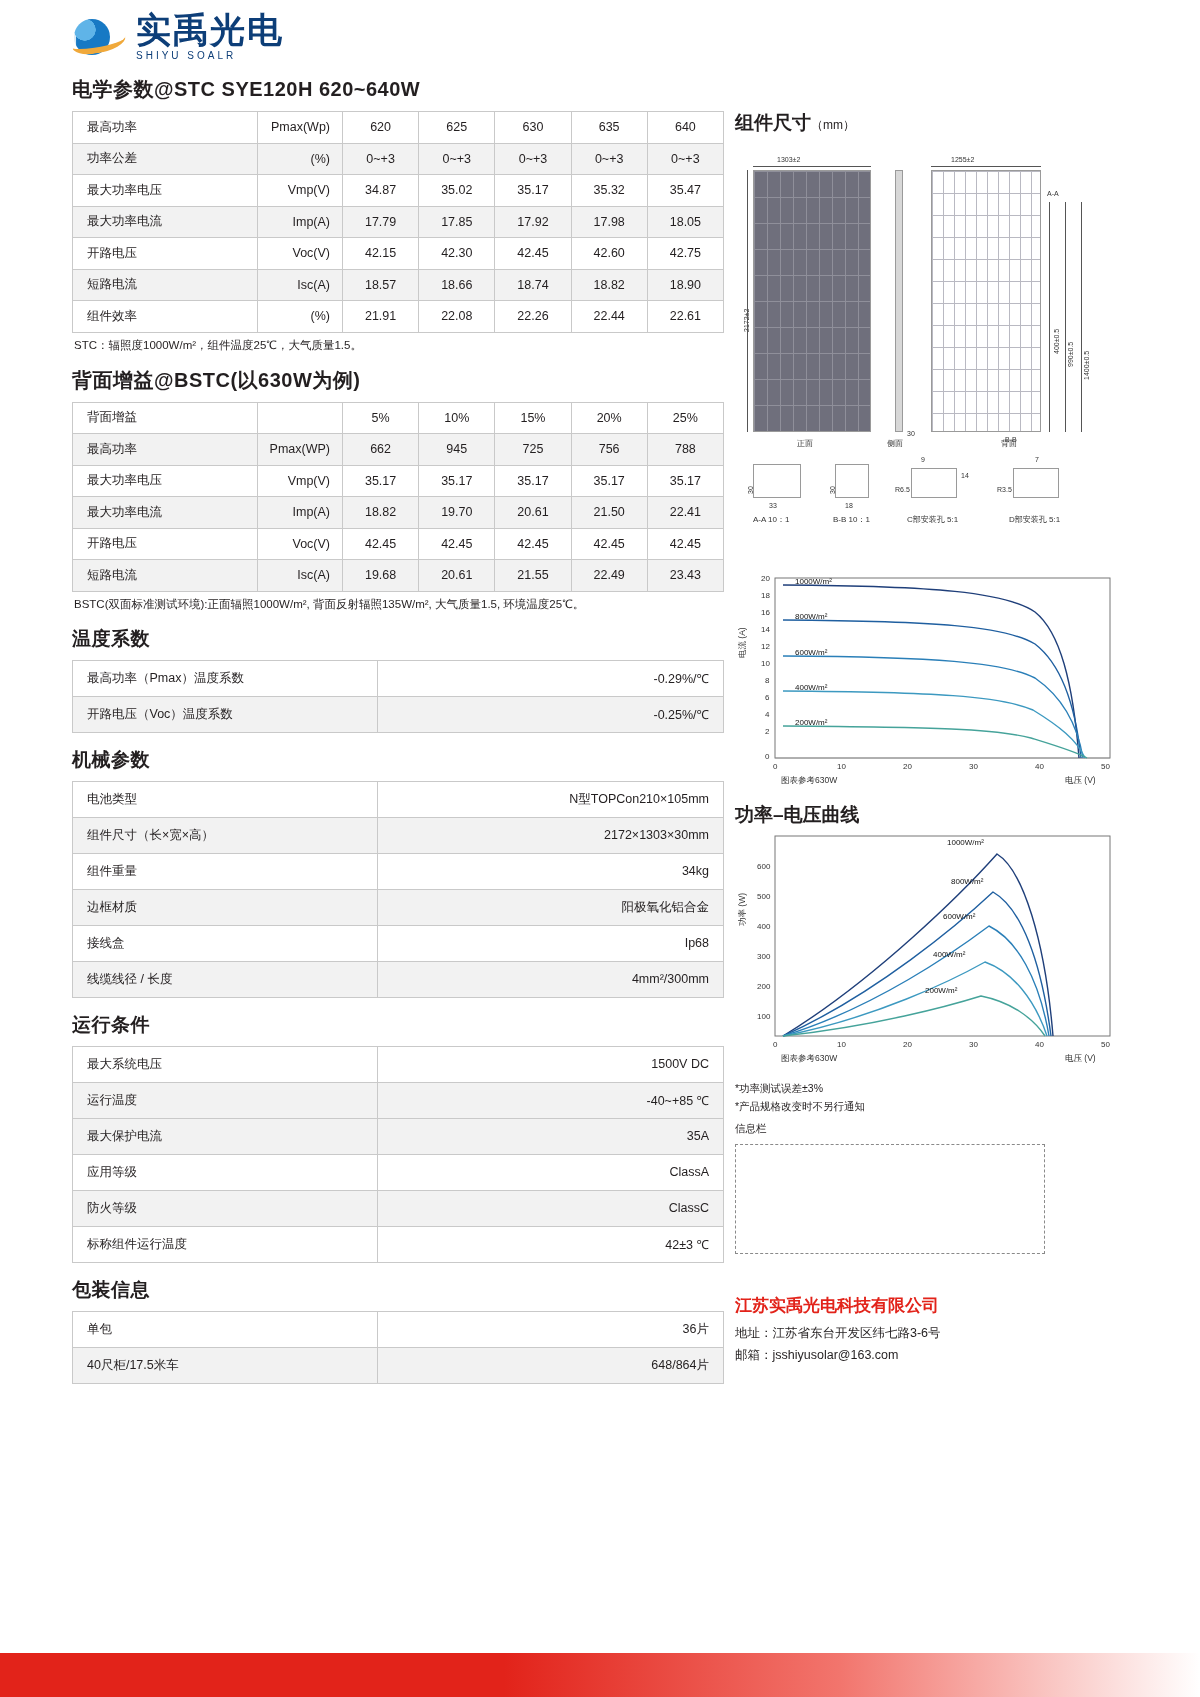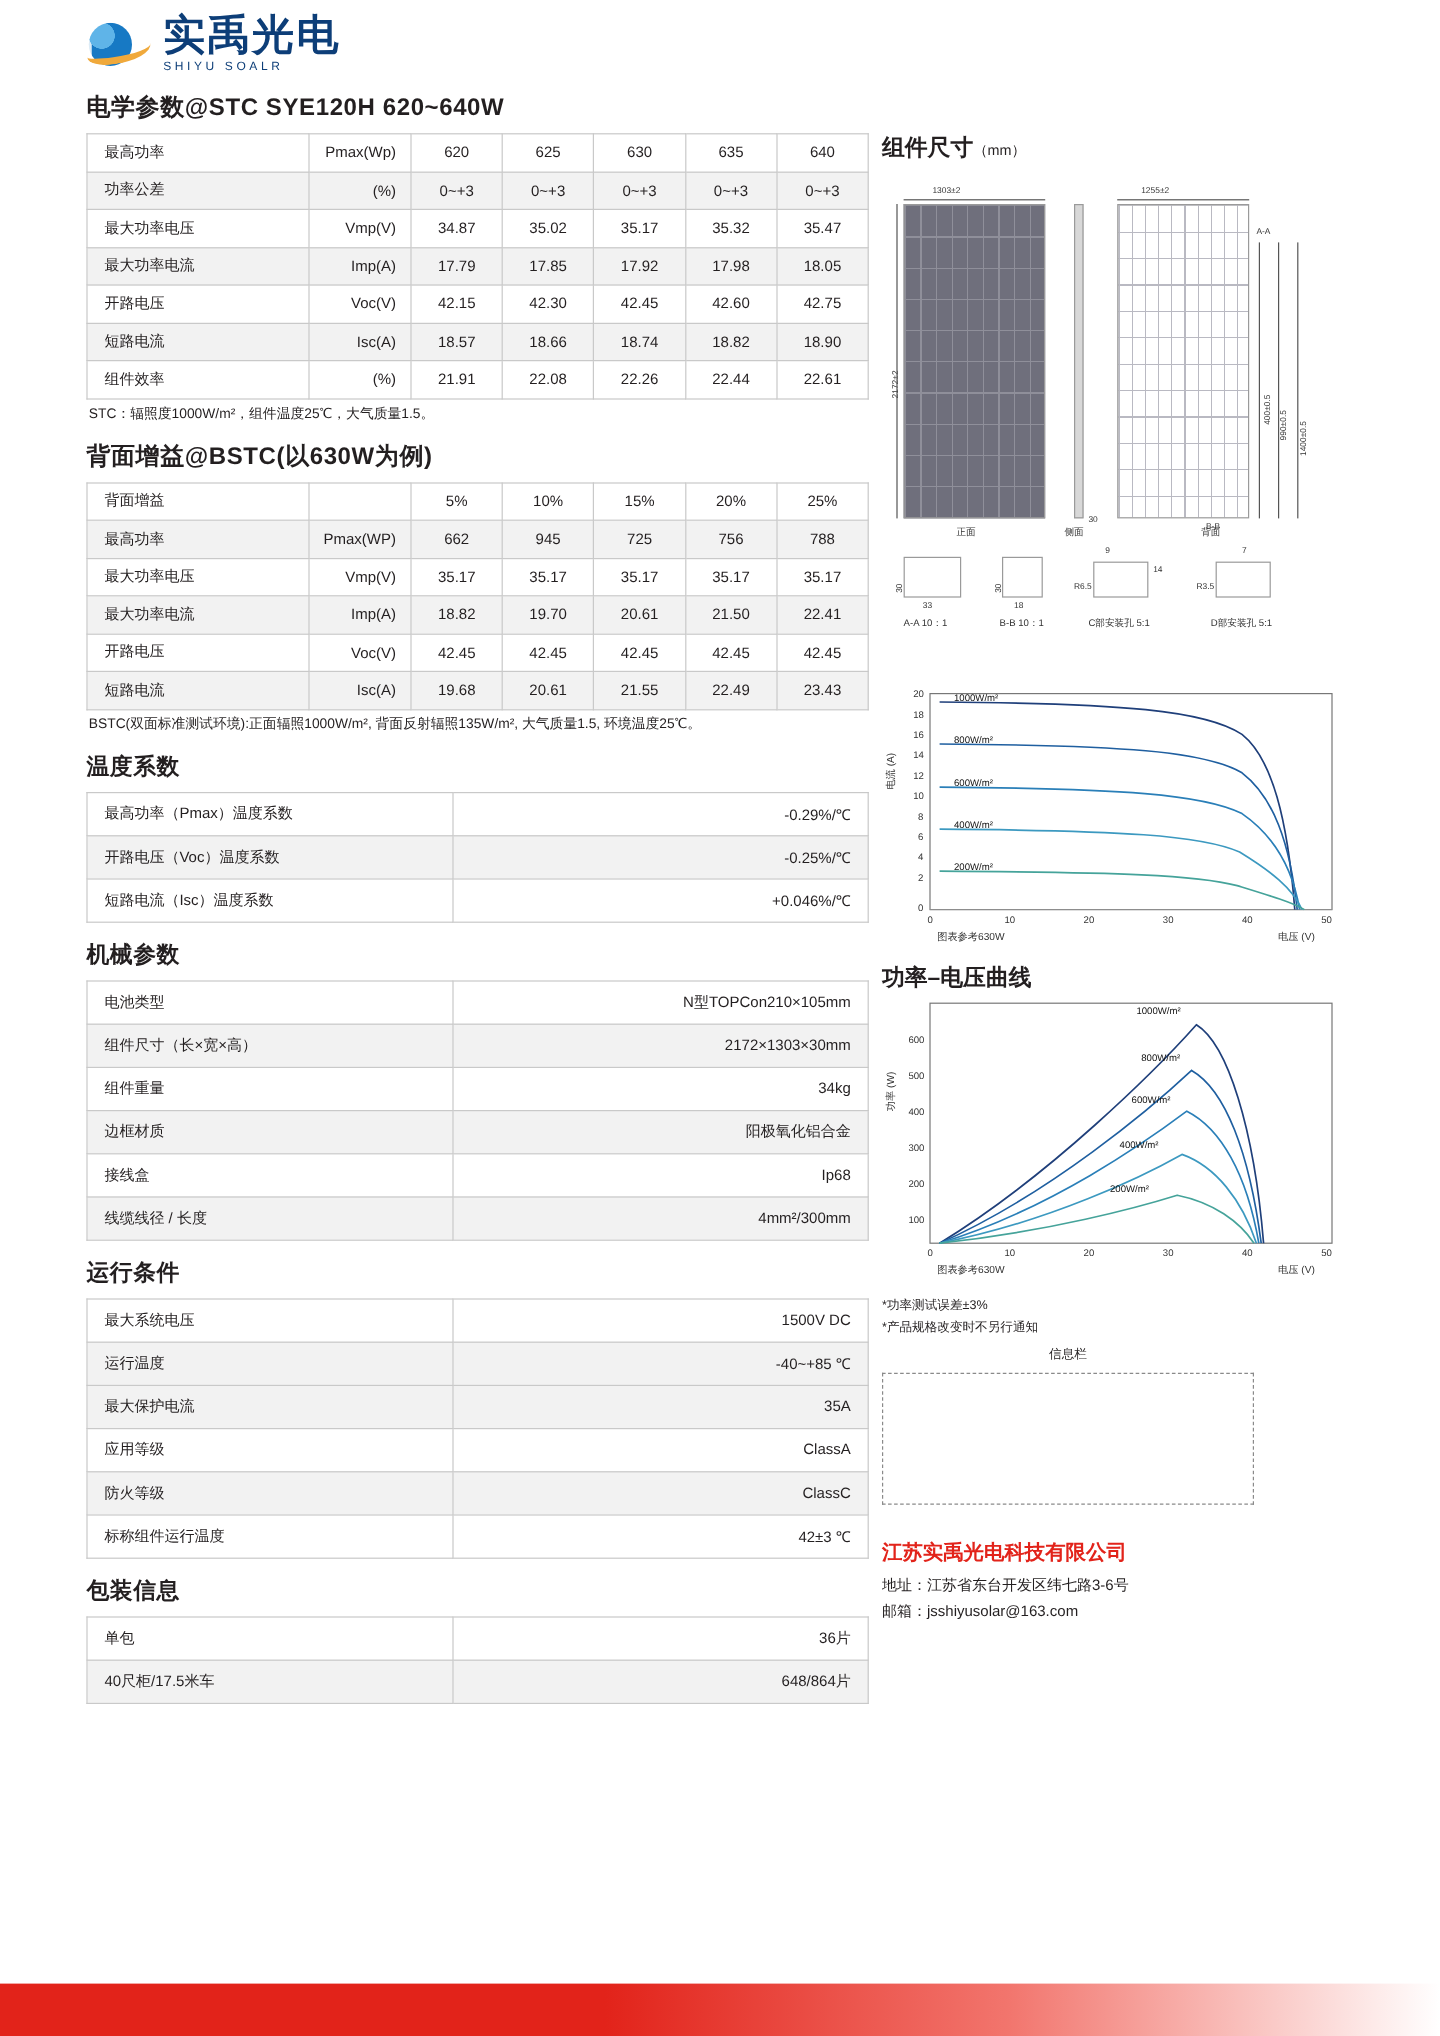--- a/index.html
+++ b/index.html
@@ -100,21 +100,21 @@
   .axis-label { position:absolute; font-size:8.5px; color:#333; }
   .tick { position:absolute; font-size:8px; color:#333; }
   .curve-label { position:absolute; font-size:8px; color:#111; }
   .chart-note { position:absolute; font-size:8.5px; color:#333; }
 
   .footnotes { font-size:10.5px; color:#231f20; line-height:1.7; }
   .infobox {
     margin-top:8px; width:310px; height:110px;
     border:1px dashed #8a8a8a;
   }
-  .infobox-title { text-align:center; font-size:10.5px; margin-bottom:3px; color:#231f20; }
+  .infobox-title { font-size:10.5px; margin-bottom:3px; color:#231f20; }
 
   .company { color:#e2231a; font-size:17px; font-weight:bold; margin:0 0 6px 0; }
   .contact { font-size:12.5px; line-height:1.75; color:#231f20; }
 
   .footerbar {
     position:absolute; left:0; bottom:0; width:1200px; height:44px;
     background:linear-gradient(90deg,#e2231a 0%, #e2231a 42%, #f2756d 70%, #ffffff 100%);
   }
 </style>
 </head>
@@ -271,24 +271,20 @@
     <h2 class="sec">温度系数</h2>
     <table class="two">
       <tbody>
         <tr>
             <td class="k">最高功率（Pmax）温度系数</td>
             <td class="v">-0.29%/℃</td>
           </tr>
         <tr class="alt">
             <td class="k">开路电压（Voc）温度系数</td>
             <td class="v">-0.25%/℃</td>
-          </tr>
-        <tr>
-            <td class="k">短路电流（Isc）温度系数</td>
-            <td class="v">+0.046%/℃</td>
           </tr>
       </tbody>
     </table>
 
     <div class="gap"></div>
     <h2 class="sec">机械参数</h2>
     <table class="two">
       <tbody>
         <tr>
             <td class="k">电池类型</td>
@@ -502,21 +498,21 @@
     <div class="footnotes">
       <div>*功率测试误差±3%</div>
       <div>*产品规格改变时不另行通知</div>
     </div>
 
     <div style="margin-top:6px;">
       <div class="infobox-title" style="width:310px;">信息栏</div>
       <div class="infobox"></div>
     </div>
 
-    <div style="margin-top:28px;">
+    <div style="margin-top:40px;">
       <div class="company">江苏实禹光电科技有限公司</div>
       <div class="contact">地址：江苏省东台开发区纬七路3-6号</div>
       <div class="contact">邮箱：jsshiyusolar@163.com</div>
     </div>
   </div>
 
   <div class="footerbar"></div>
 </div>
 
 </body></html>

